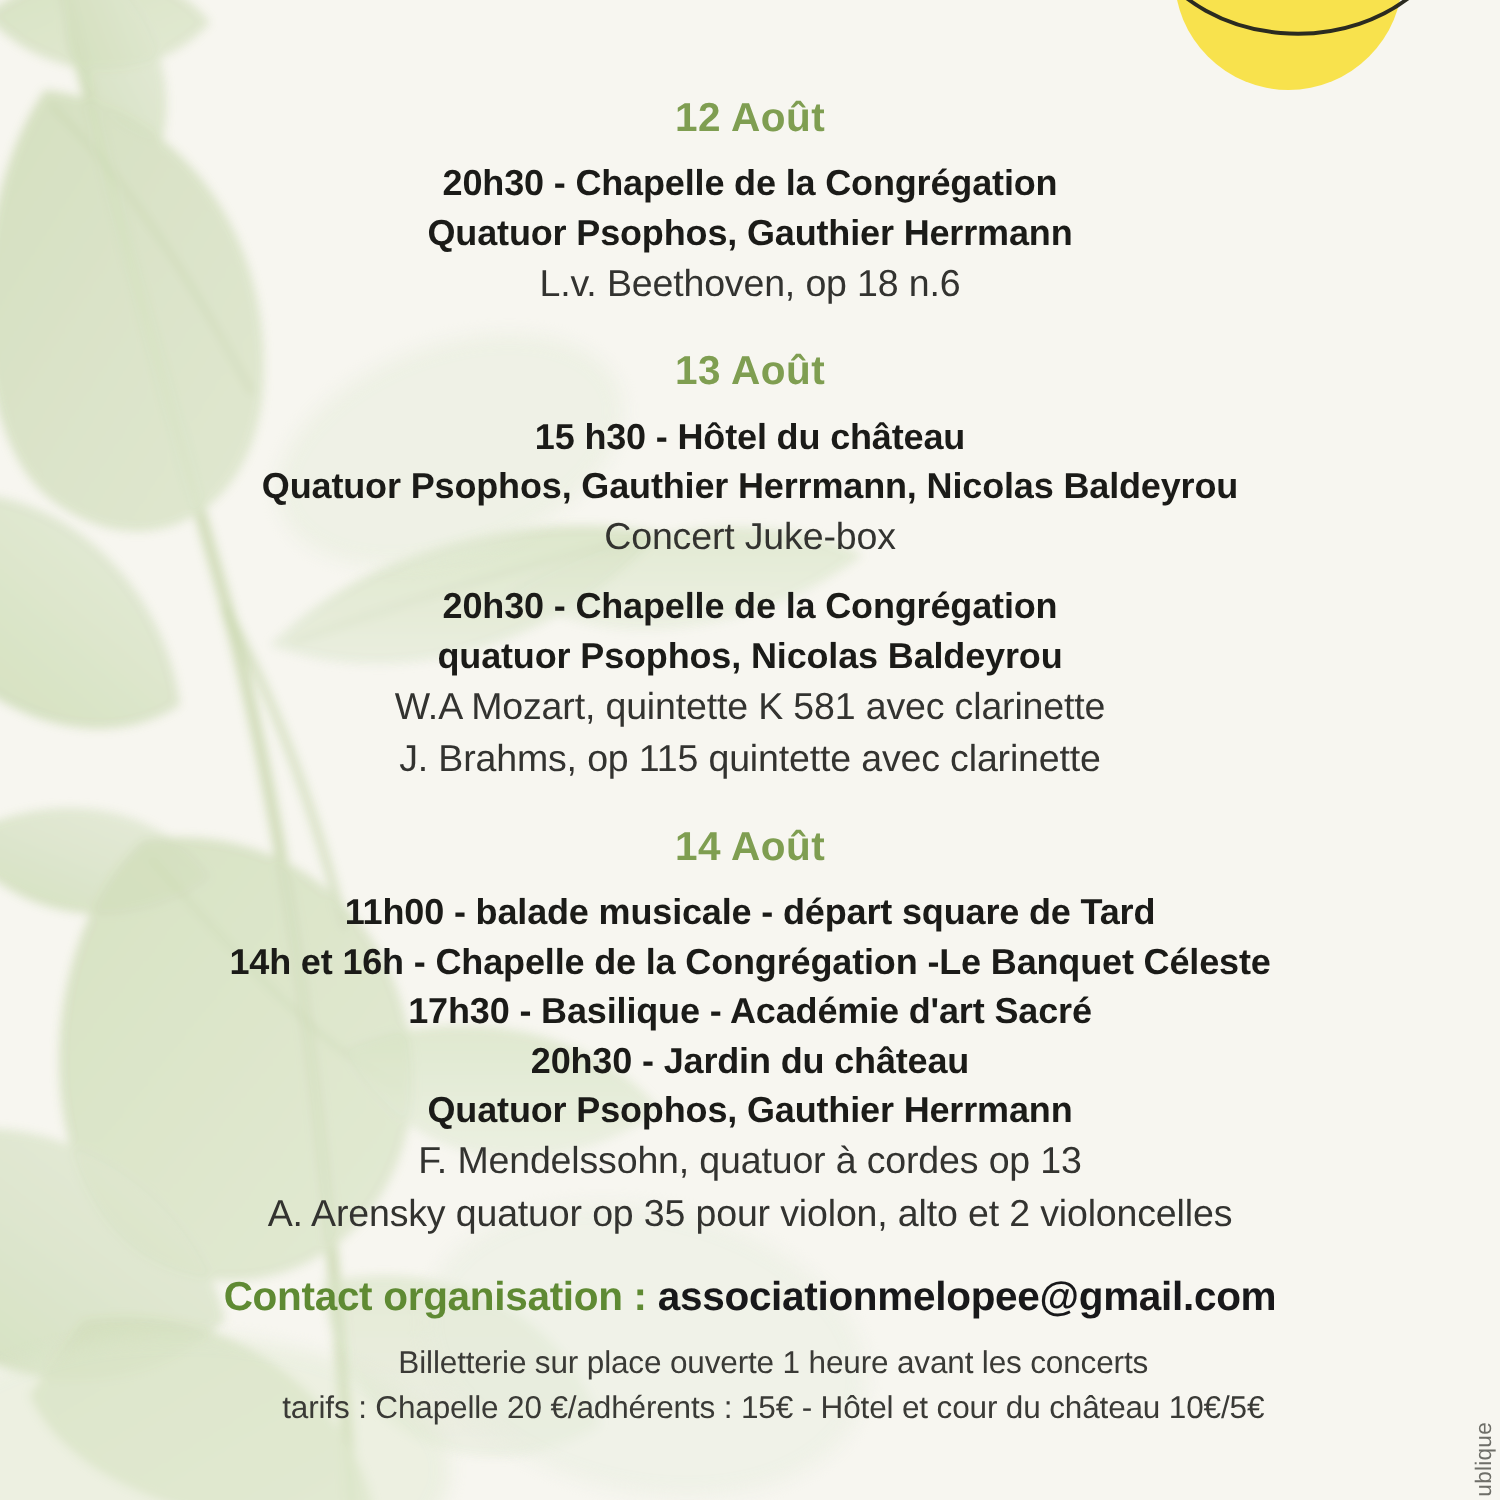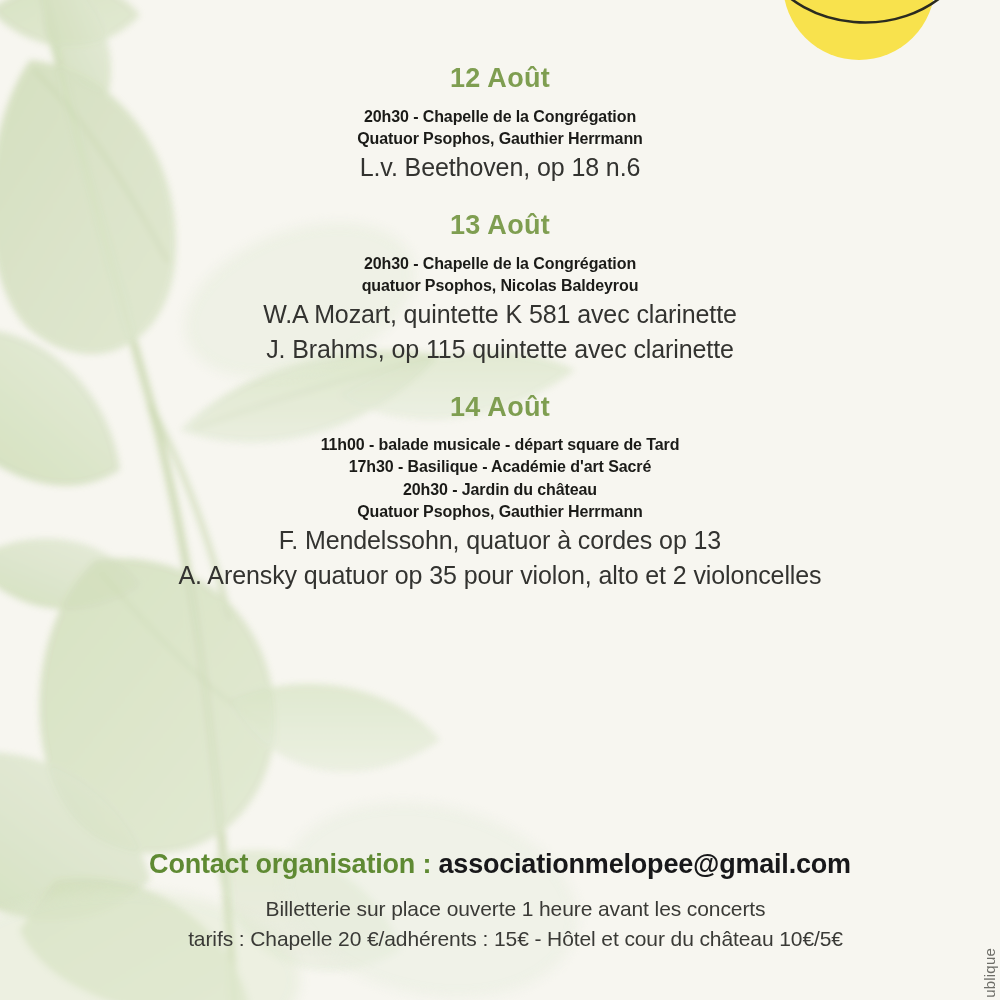--- a/index.html
+++ b/index.html
@@ -84,21 +84,21 @@
     color: #7f9e51;
     font-weight: bold;
     font-size: 27px;
     letter-spacing: 0.3px;
     margin: 0 0 9px 0;
     line-height: 1.1;
   }
 
   .line-strong {
     font-weight: bold;
-    font-size: 16px;
+    font-size: 24px;
     color: #1b1b18;
     line-height: 1.38;
     letter-spacing: -0.1px;
   }
   .line-soft {
     font-weight: normal;
     font-size: 25px;
     color: #333330;
     line-height: 1.40;
     letter-spacing: -0.1px;
@@ -228,34 +228,42 @@
       <div class="slot">
         <div class="line-strong">20h30 - Chapelle de la Congrégation</div>
         <div class="line-strong">Quatuor Psophos, Gauthier Herrmann</div>
         <div class="line-soft">L.v. Beethoven, op 18 n.6</div>
       </div>
     </section>
 
     <section class="day" id="day-13">
       <h2 class="day-title">13 Août</h2>
 
+      <div class="slot">
+        <div class="line-strong">15 h30 - Hôtel du château</div>
+        <div class="line-strong">Quatuor Psophos, Gauthier Herrmann, Nicolas Baldeyrou</div>
+        <div class="line-soft">Concert Juke-box</div>
+      </div>
 
       <div class="slot">
         <div class="line-strong">20h30 - Chapelle de la Congrégation</div>
         <div class="line-strong">quatuor Psophos, Nicolas Baldeyrou</div>
         <div class="line-soft">W.A Mozart, quintette K 581 avec clarinette</div>
         <div class="line-soft">J. Brahms, op 115 quintette avec clarinette</div>
       </div>
     </section>
 
     <section class="day" id="day-14">
       <h2 class="day-title">14 Août</h2>
 
       <div class="slot">
         <div class="line-strong">11h00 - balade musicale - départ square de Tard</div>
+      </div>
+      <div class="slot" style="margin-top:0">
+        <div class="line-strong">14h et 16h - Chapelle de la Congrégation -Le Banquet Céleste</div>
       </div>
       <div class="slot" style="margin-top:0">
         <div class="line-strong">17h30 - Basilique - Académie d'art Sacré</div>
       </div>
       <div class="slot" style="margin-top:0">
         <div class="line-strong">20h30 - Jardin du château</div>
         <div class="line-strong">Quatuor Psophos, Gauthier Herrmann</div>
         <div class="line-soft">F. Mendelssohn, quatuor à cordes op 13</div>
         <div class="line-soft">A. Arensky quatuor op 35 pour violon, alto et 2 violoncelles</div>
       </div>

